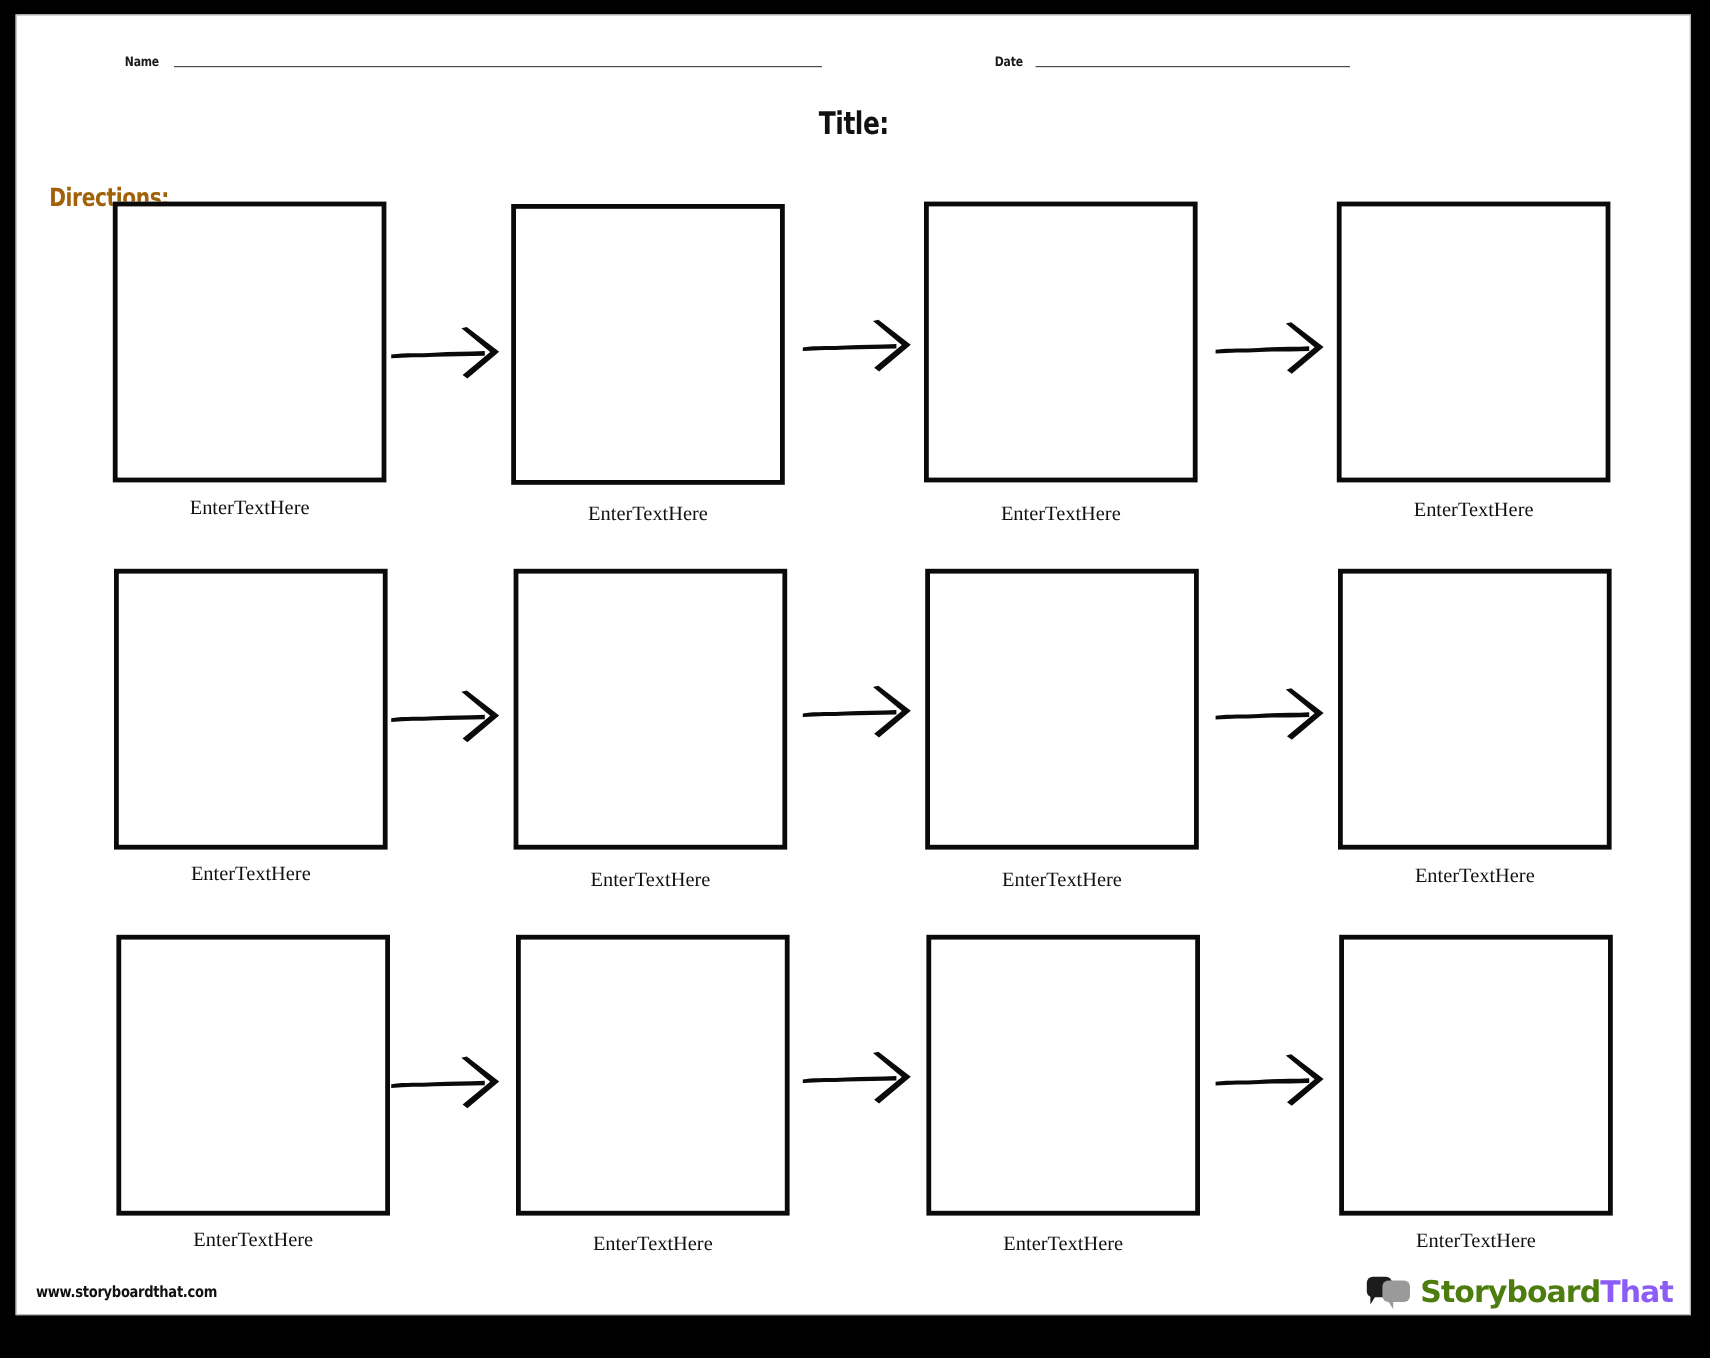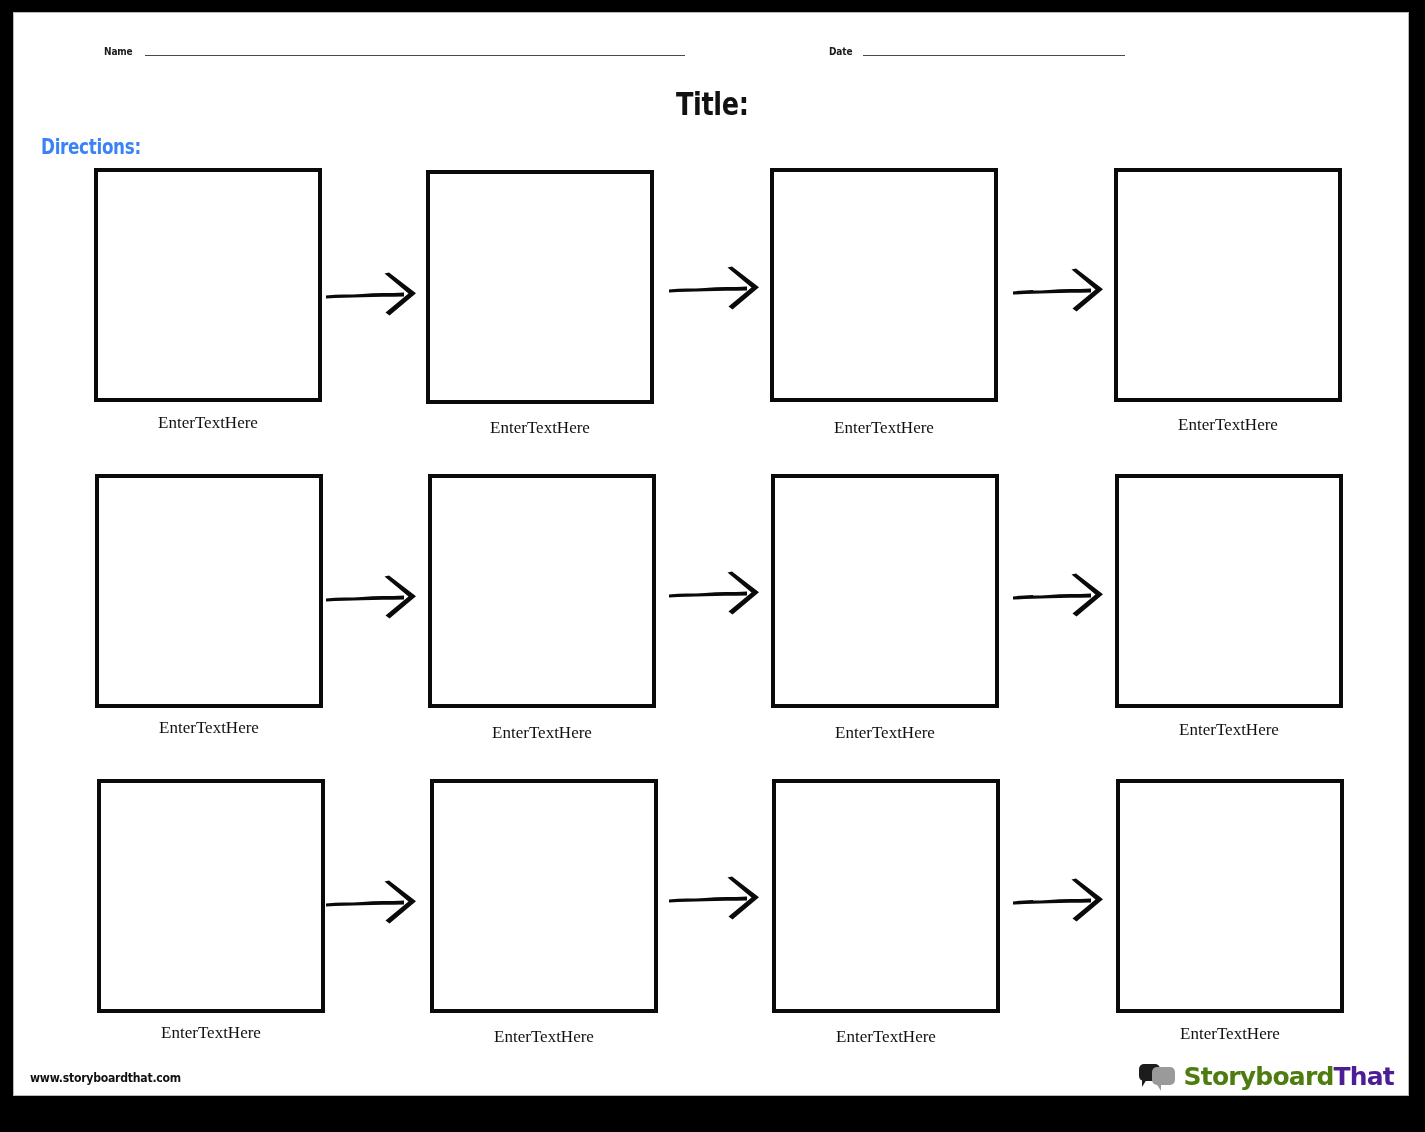--- a/index.html
+++ b/index.html
@@ -64,40 +64,40 @@
 
   
   #worksheet-title {
     position: absolute;
     left: 0;
     top: 76px;
     width: 1396px;
     text-align: center;
     font-family: "DejaVu Sans", sans-serif;
     font-weight: 700;
-    font-size: 32px;
+    font-size: 26px;
     letter-spacing: -0.5px;
     color: #111111;
     line-height: 30px;
   }
   #worksheet-title > span {
     display: inline-block;
     transform: scaleX(0.80);
   }
 
   
   #directions-label {
     position: absolute;
     left: 27px;
-    top: 122px;
+    top: 140px;
     font-family: "DejaVu Sans", sans-serif;
     font-weight: 700;
     font-size: 21px;
     letter-spacing: -0.4px;
-    color: #3b82f6;
+    color: #a16207;
     line-height: 24px;
   }
   #directions-label > span {
     display: inline-block;
     transform: scaleX(0.80);
     transform-origin: left center;
   }
 
   
   #storyboard-grid {
@@ -202,21 +202,21 @@
   }
   #brand-logo-text {
     font-family: "DejaVu Sans", sans-serif;
     font-weight: 700;
     font-size: 25px;
     letter-spacing: -0.8px;
     line-height: 28px;
     white-space: nowrap;
   }
   .brand-word-primary { color: #4d7c0f; }
-  .brand-word-secondary { color: #4c1d95; }
+  .brand-word-secondary { color: #8b5cf6; }
 </style>
 </head>
 <body>
 
 <div id="worksheet-frame">
   <div id="page">
 
     <div class="field-row" id="name-field-row">
       <div class="field-label">Name</div>
       <div class="field-rule"></div>

